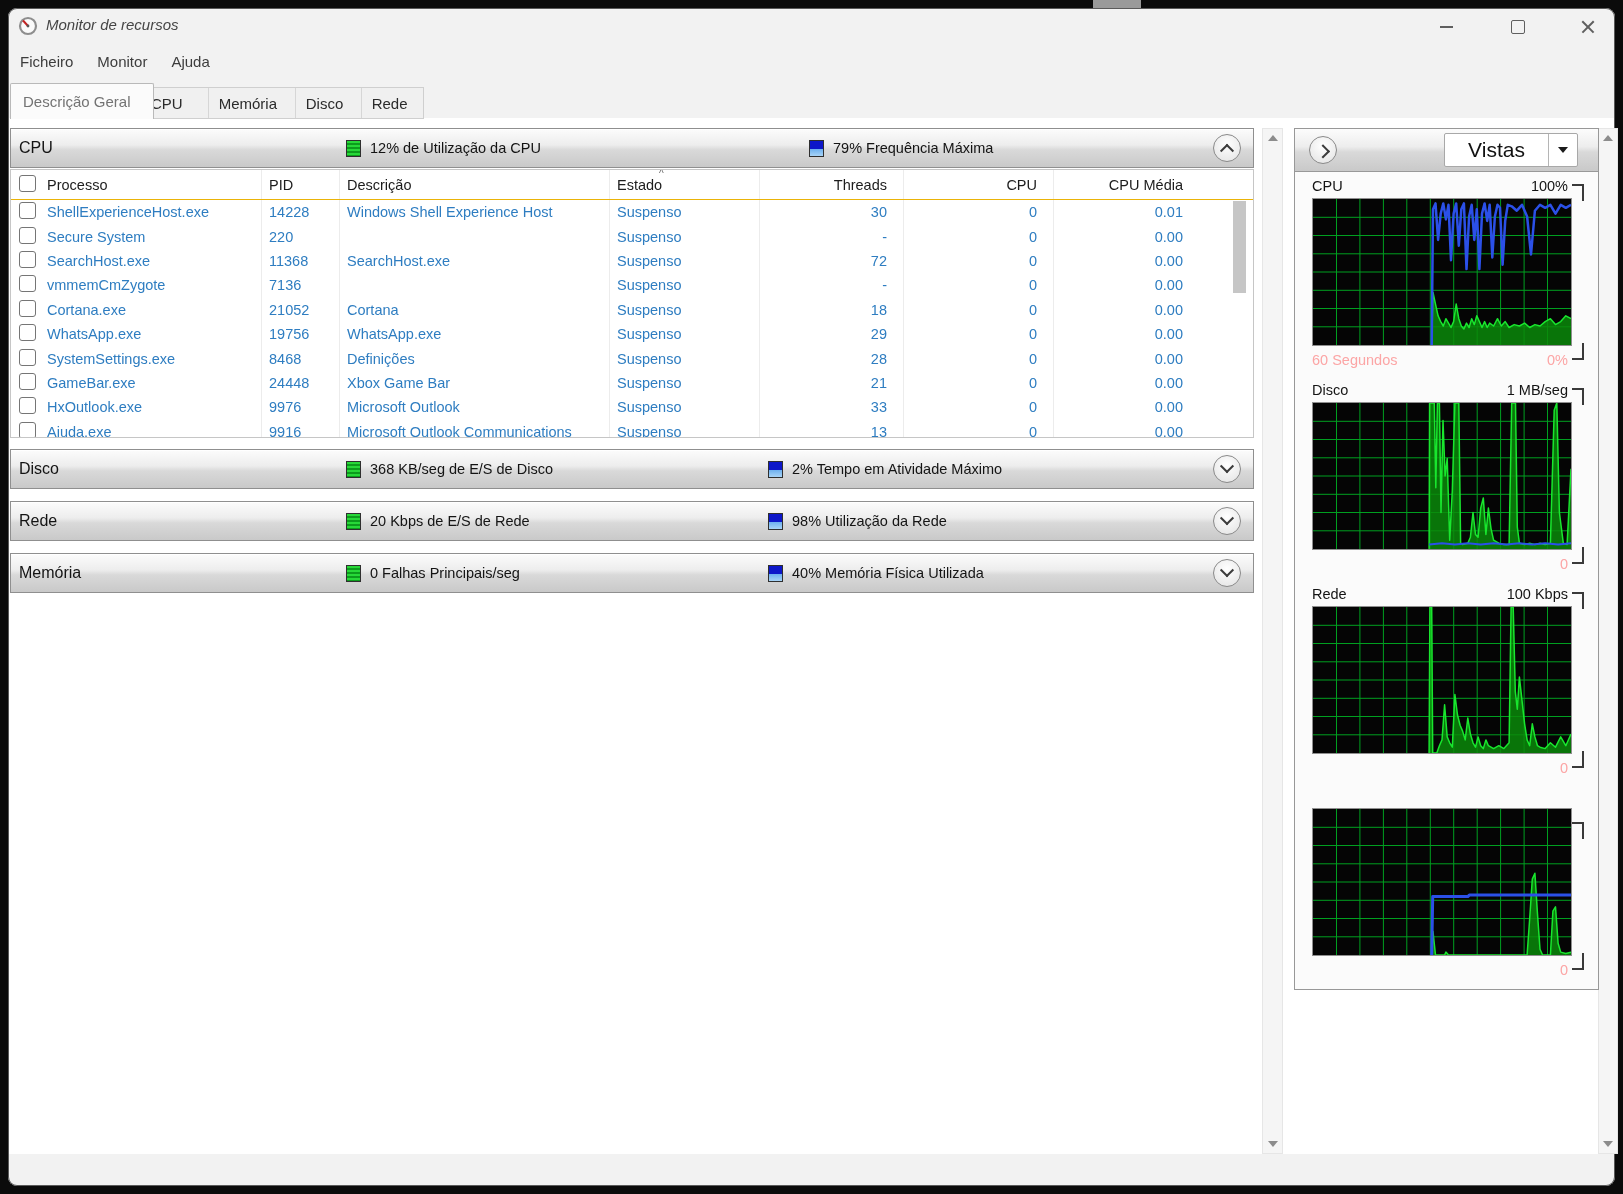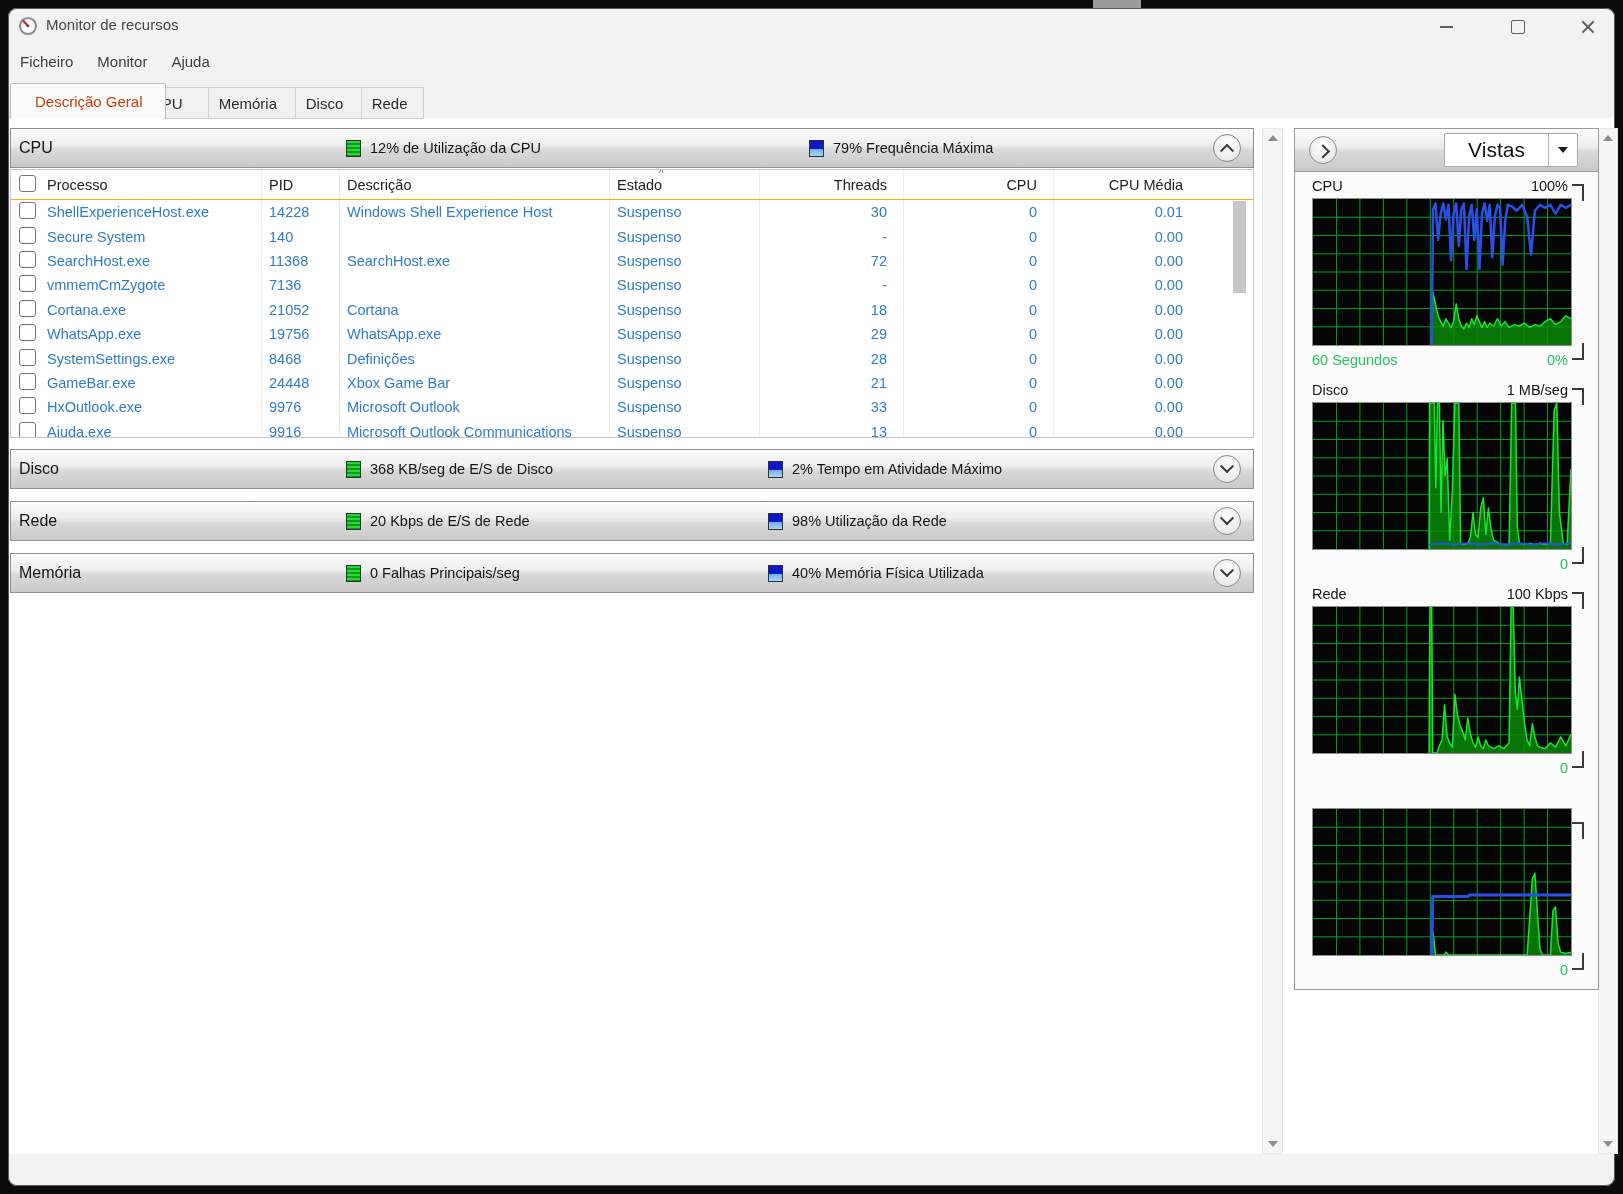--- a/index.html
+++ b/index.html
@@ -4,36 +4,36 @@
 <style>
   html,body{margin:0;padding:0;}
   body{width:1623px;height:1194px;background:#0b0b0b;position:relative;overflow:hidden;
        font-family:"Liberation Sans",sans-serif;-webkit-font-smoothing:antialiased;}
   .abs{position:absolute;}
 
   
   .window{left:8px;top:8px;width:1607px;height:1178px;background:#f2f2f2;border-radius:9px;
           box-shadow:0 0 0 1px #5a5a5a inset;}
   .top-patch{left:1093px;top:0;width:48px;height:9px;background:#9a9a9a;}
-  .titlebar-title{left:46px;top:16px;font-size:15px;color:#454545;}
+  .titlebar-title{left:46px;top:16px;font-size:15px;color:#454545;font-style:italic;}
   .app-icon{left:18px;top:16px;width:20px;height:20px;}
   .win-btn{top:15px;width:32px;height:24px;display:flex;align-items:center;justify-content:center;cursor:default;}
   .g-min{width:13px;height:2px;background:#5f5f5f;}
   .g-max{width:12px;height:12px;border:1.6px solid #5f5f5f;border-radius:2px;}
   .g-close{width:14px;height:14px;position:relative;}
   .g-close:before,.g-close:after{content:"";position:absolute;left:-1px;top:6px;width:16px;height:1.8px;background:#5f5f5f;}
   .g-close:before{transform:rotate(45deg);} .g-close:after{transform:rotate(-45deg);}
 
   .menubar{left:8px;top:50px;height:26px;display:flex;gap:0;}
   .menu-item{padding:3px 12px;font-size:15px;color:#3d3d3d;}
 
   
   .tab-active{left:10px;top:83px;width:130px;height:35px;background:#fbfbfb;border:1px solid #b9b9b9;
-              border-bottom:none;z-index:3;display:flex;align-items:center;padding-left:24px;
-              font-size:15px;color:#c2410c;border-radius:2px 2px 0 0;}
+              border-bottom:none;z-index:3;display:flex;align-items:center;padding-left:12px;
+              font-size:15px;color:#737373;border-radius:2px 2px 0 0;}
   .tab-strip{left:140px;top:87px;width:282px;height:30px;background:#f0f0f0;border:1px solid #cfcfcf;
              display:flex;z-index:2;}
   .tab{display:flex;align-items:center;padding-left:10px;font-size:15px;color:#2b2b2b;border-right:1px solid #d6d6d6;}
   .tab-cpu{width:64px;} .tab-mem{width:86px;} .tab-disco{width:62px;} .tab-rede{width:58px;border-right:none;}
 
   .content-bg{left:9px;top:118px;width:1605px;height:1036px;background:#ffffff;}
 
   
   .secbar{left:10px;width:1242px;height:38px;background:linear-gradient(to bottom,#fcfcfc 0%,#ededed 42%,#d9d9d9 55%,#c9c9c9 100%);
           border:1px solid #8f8f8f;box-shadow:inset 0 1px 0 #fff;display:flex;align-items:center;}
@@ -77,21 +77,21 @@
   .views-btn{position:absolute;right:20px;width:132px;height:32px;background:#fff;border:1px solid #a8a8a8;border-radius:2px;
              display:flex;align-items:center;}
   .views-label{flex:1;text-align:center;font-size:21px;color:#111;}
   .views-split{width:28px;height:100%;border-left:1px solid #b5b5b5;display:flex;align-items:center;justify-content:center;}
   .dd-arrow{width:0;height:0;border-left:5px solid transparent;border-right:5px solid transparent;border-top:6px solid #1b1b1b;}
 
   .g-top{left:1312px;width:272px;height:20px;display:flex;align-items:flex-end;font-size:14.5px;color:#141414;}
   .g-name{white-space:nowrap;}
   .g-scale{margin-left:auto;white-space:nowrap;}
   .brk-top{width:10px;height:15px;border-top:2px solid #3a3a3a;border-right:2px solid #3a3a3a;margin-left:4px;transform:translateY(7px);}
-  .g-bot{left:1312px;width:272px;height:20px;display:flex;align-items:flex-start;font-size:14.5px;color:#22c55e;}
+  .g-bot{left:1312px;width:272px;height:20px;display:flex;align-items:flex-start;font-size:14.5px;color:#fca5a5;}
   .brk-bot{width:10px;height:15px;border-bottom:2px solid #3a3a3a;border-right:2px solid #3a3a3a;margin-left:4px;transform:translateY(-9px);}
   .gsvg{left:1312px;width:258px;height:146px;border:1px solid #8f8f8f;background:#050505;}
 </style>
 </head>
 <body>
 
 <div class="abs top-patch"></div>
 
 <div class="abs window"></div>
 
@@ -177,21 +177,21 @@
     <span class="c">14228</span>
     <span class="c">Windows Shell Experience Host</span>
     <span class="c">Suspenso</span>
     <span class="c r">30</span>
     <span class="c r">0</span>
     <span class="c r">0.01</span>
   </div>
       <div class="pgrid trow">
     <span><span class="cb"></span></span>
     <span class="c">Secure System</span>
-    <span class="c">140</span>
+    <span class="c">220</span>
     <span class="c"></span>
     <span class="c">Suspenso</span>
     <span class="c r">-</span>
     <span class="c r">0</span>
     <span class="c r">0.00</span>
   </div>
       <div class="pgrid trow">
     <span><span class="cb"></span></span>
     <span class="c">SearchHost.exe</span>
     <span class="c">11368</span>

